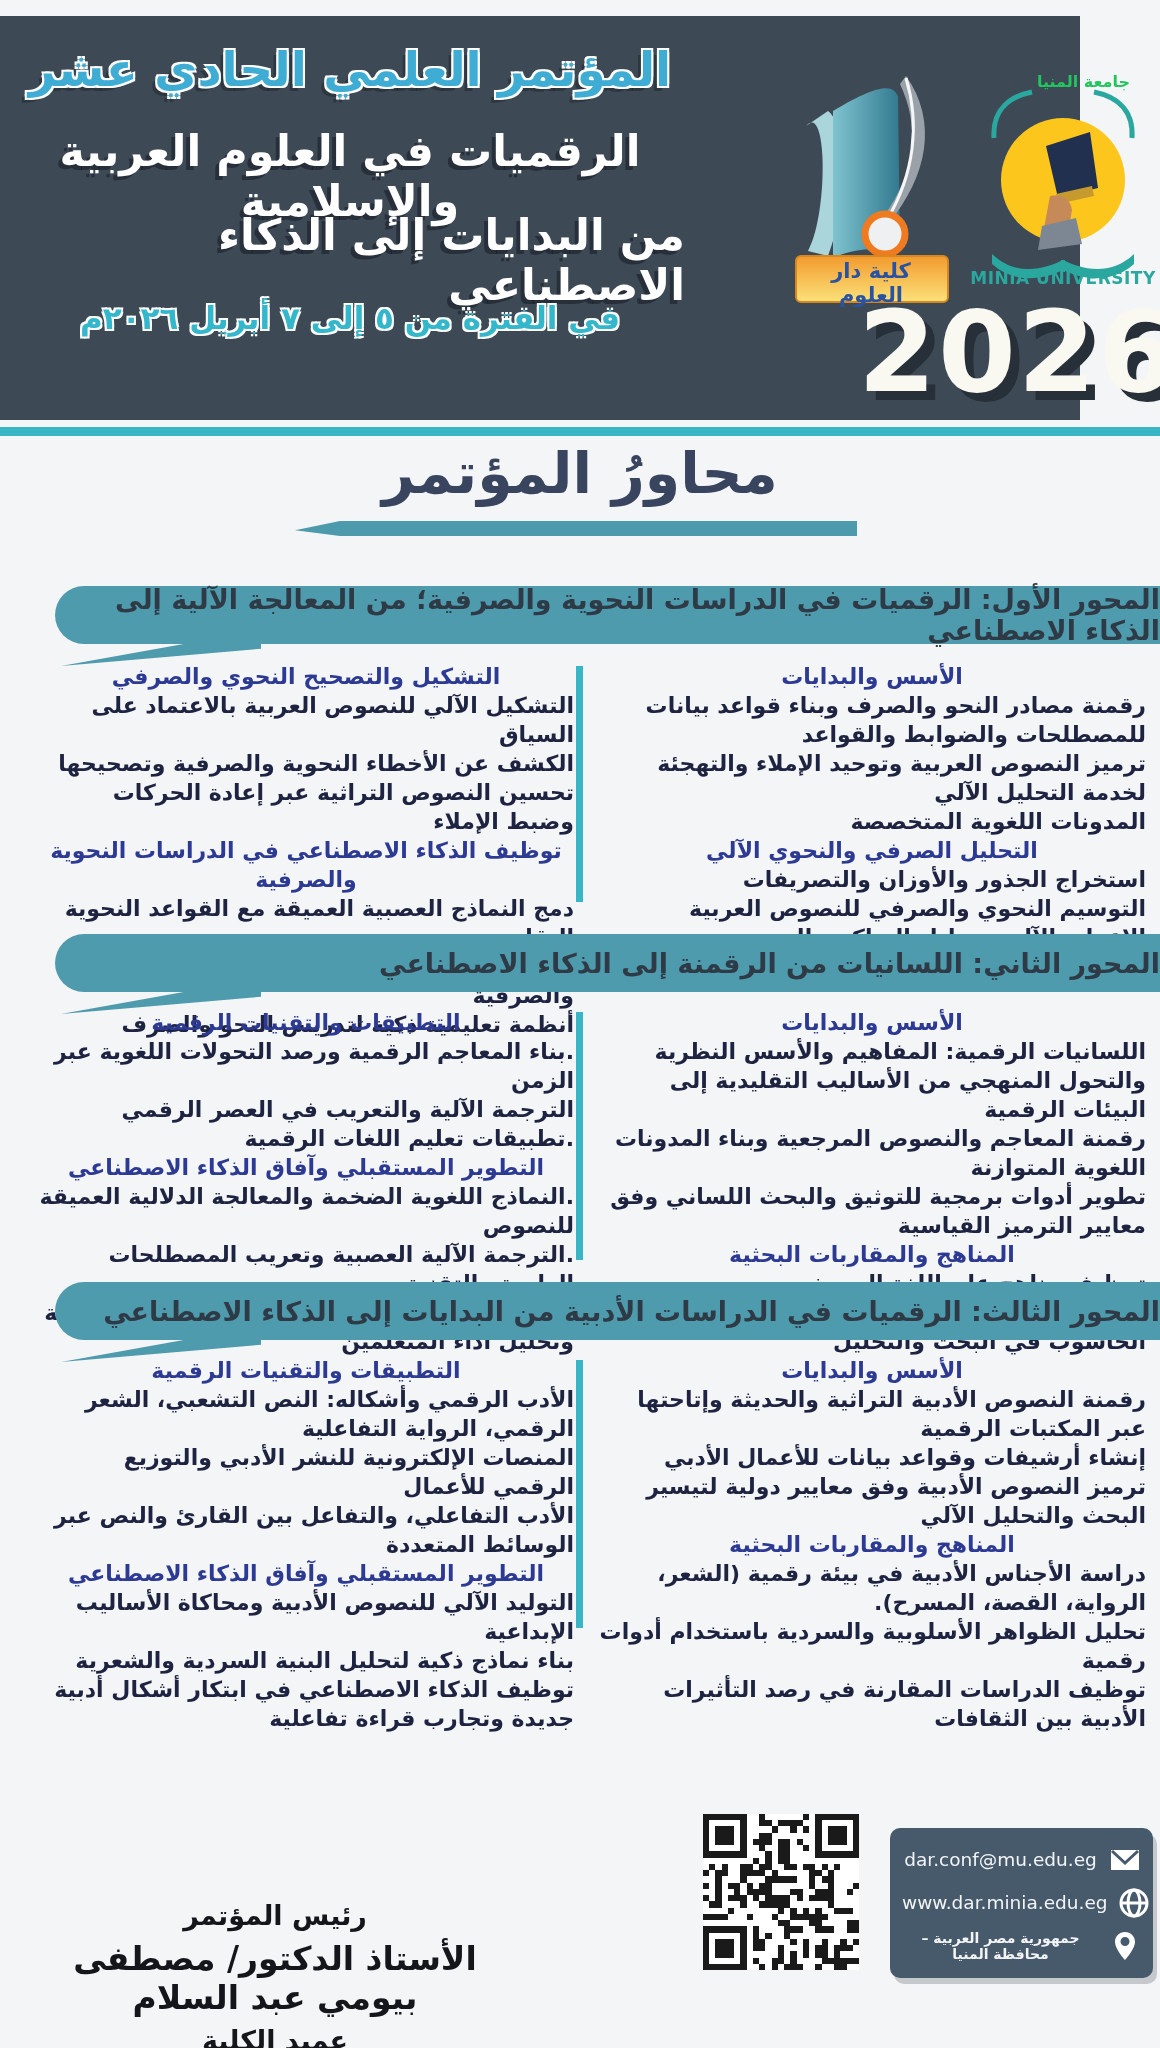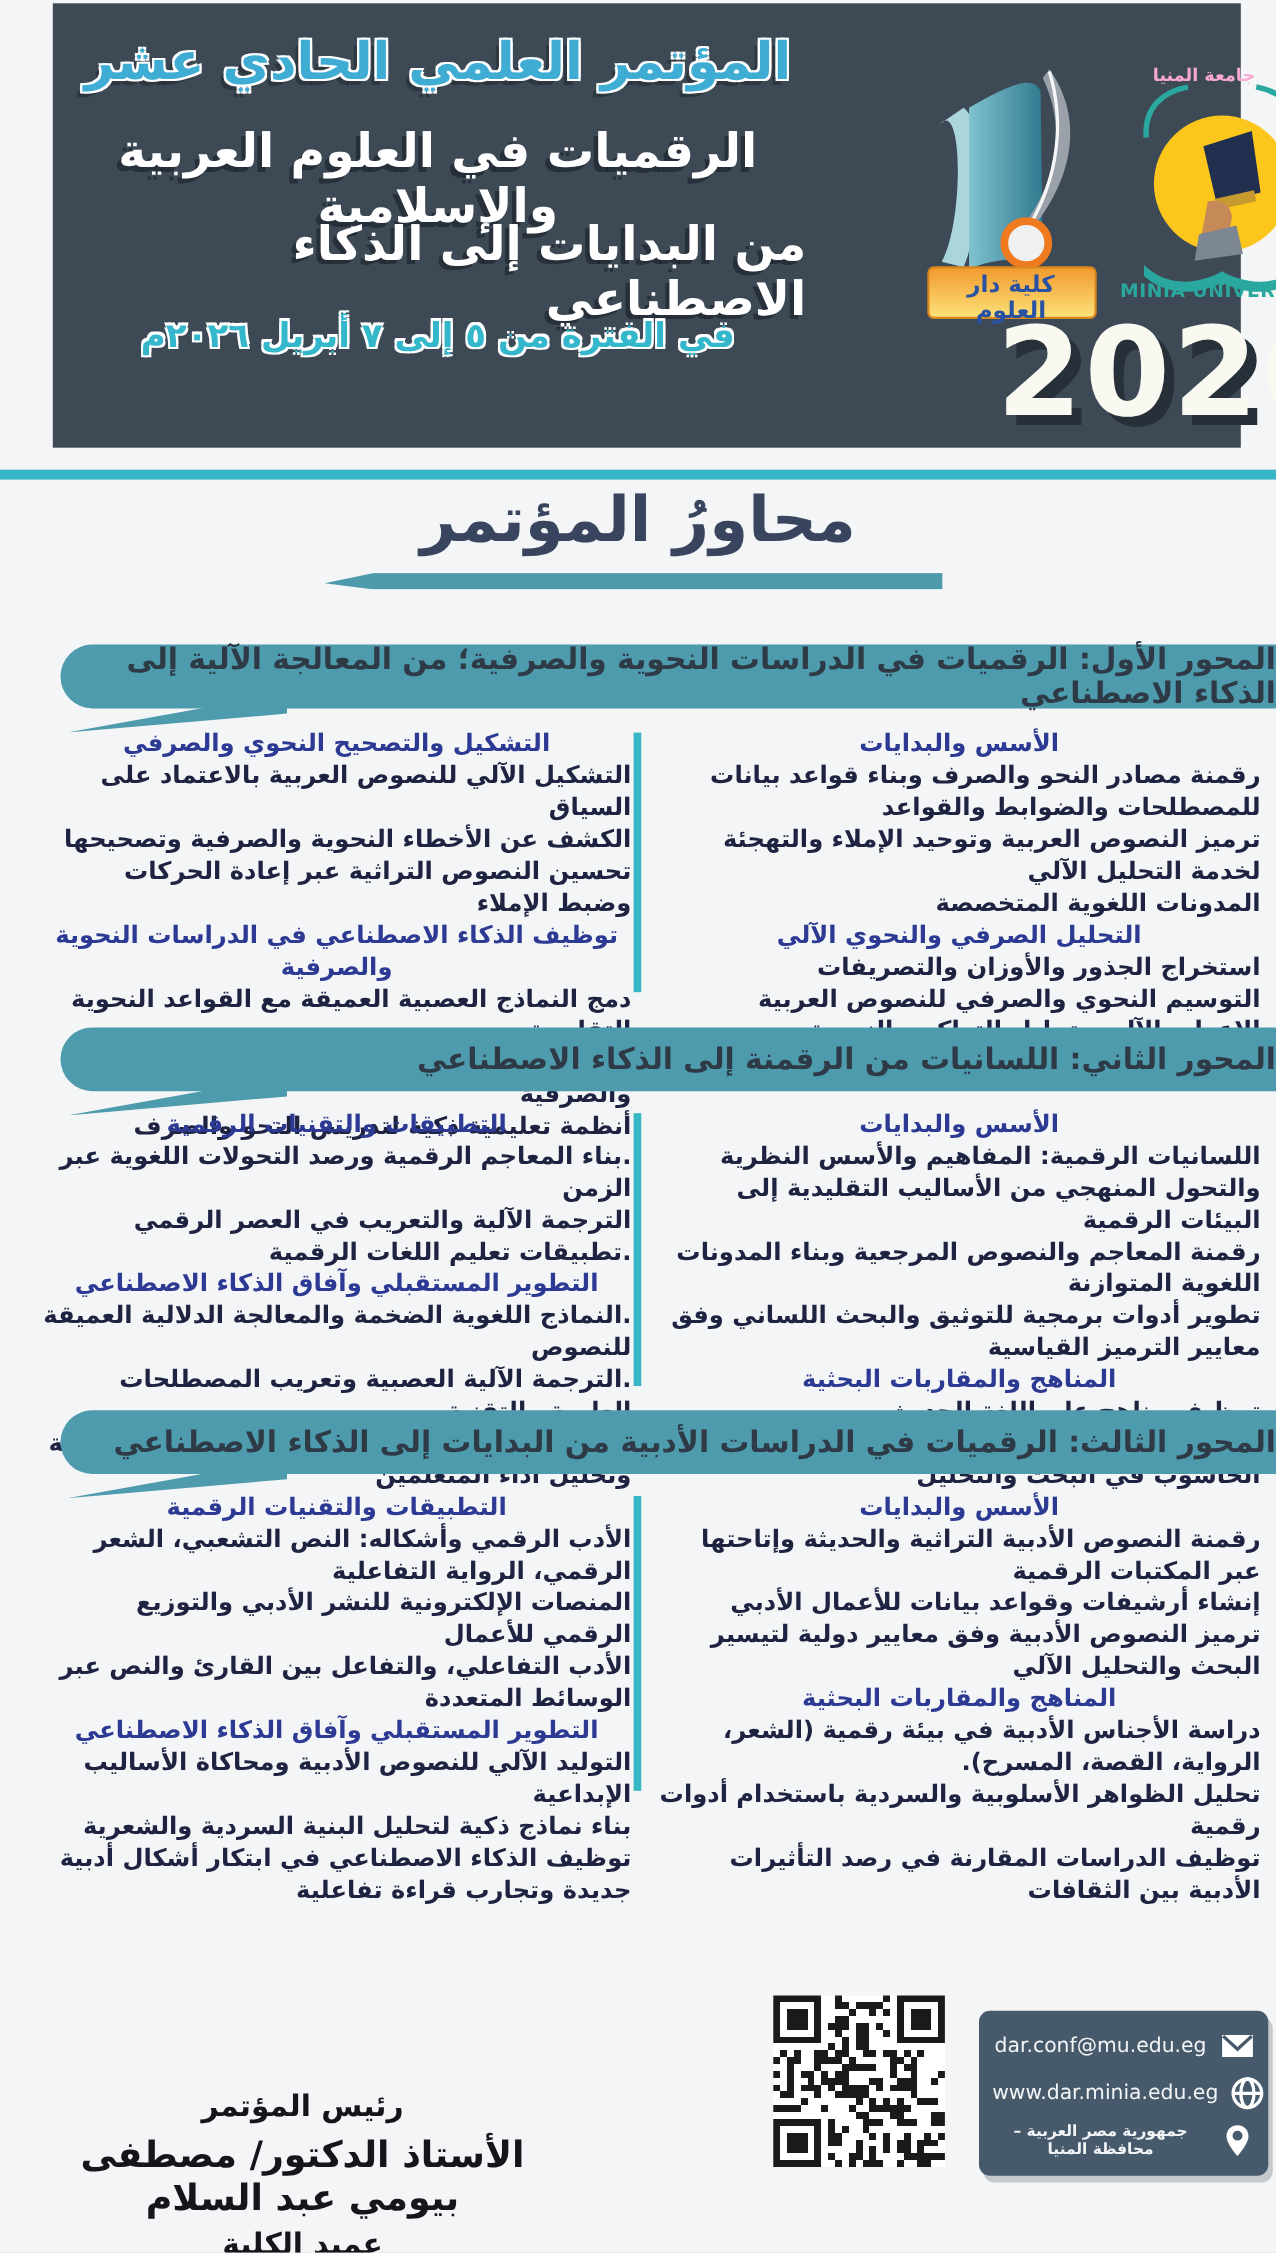--- a/index.html
+++ b/index.html
@@ -2,37 +2,37 @@
 <html lang="ar"><head>
 <meta charset="utf-8">
 <style>
   html,body{margin:0;padding:0;background:#d8dadd;}
   .poster{
     position:relative;width:1160px;height:2048px;margin:0 auto;
     background:#f4f5f6;overflow:hidden;
     font-family:"DejaVu Sans","Liberation Sans",sans-serif;
   }
   
-  .header{position:absolute;top:3px;left:0;width:1080px;height:404px;background:#3d4a56;margin-left:48px;}
+  .header{position:absolute;top:16px;left:0;width:1080px;height:404px;background:#3d4a56;}
   .hline{position:absolute;left:15px;width:670px;text-align:center;direction:rtl;font-weight:800;}
   .t1{top:26px;font-size:47px;color:#3fadd3;
       text-shadow:-2px 2px 0 #fff,2px 2px 0 #fff,2px -2px 0 #fff,-2px -2px 0 #fff,-5px 5px 0 rgba(0,0,0,.25);}
   .t2{top:110px;font-size:43px;color:#fff;text-shadow:-4px 4px 0 rgba(10,16,24,.45);}
   .t3{top:194px;font-size:43px;color:#fff;text-shadow:-4px 4px 0 rgba(10,16,24,.45);text-align:right;}
   .hdate{top:284px;font-size:31px;color:#35b7cb;
       text-shadow:-2px 2px 0 #fff,2px 2px 0 #fff,2px -2px 0 #fff,-2px -2px 0 #fff;}
   .year{position:absolute;top:280px;left:858px;width:298px;text-align:center;
       font-size:112px;line-height:1;font-weight:800;color:#faf9f1;letter-spacing:2px;
       text-shadow:9px 9px 0 #272f39;}
   .logo-dar{position:absolute;left:788px;top:50px;width:172px;height:240px;}
   .logo-minia{position:absolute;left:972px;top:52px;width:182px;height:230px;}
   .dar-banner-text{position:absolute;left:796px;top:243px;width:150px;text-align:center;
       font-size:21px;font-weight:800;color:#2a52a2;direction:rtl;}
-  .minia-ar{position:absolute;left:1000px;top:56px;width:130px;text-align:left;
-      font-size:16px;font-weight:800;color:#f9a8d4;direction:rtl;}
+  .minia-ar{position:absolute;left:1000px;top:56px;width:130px;text-align:right;
+      font-size:16px;font-weight:800;color:#22c55e;direction:rtl;}
   .minia-en{position:absolute;left:968px;top:252px;width:190px;text-align:center;
       font-size:17px;font-weight:800;color:#2aa79e;letter-spacing:.5px;}
   
   .rule{position:absolute;top:427px;left:0;width:1160px;height:9px;background:#39b6c6;}
   .themes-heading{position:absolute;top:440px;left:280px;width:600px;text-align:center;
       font-size:57px;font-weight:800;color:#39445e;direction:rtl;}
   .themes-underline{position:absolute;top:521px;left:295px;width:562px;height:15px;background:#4e9aad;
       clip-path:polygon(0 62%,8% 0,100% 0,100% 100%,8% 100%);}
   
   .banner{position:absolute;left:55px;right:0;height:58px;background:#4f9bae;

